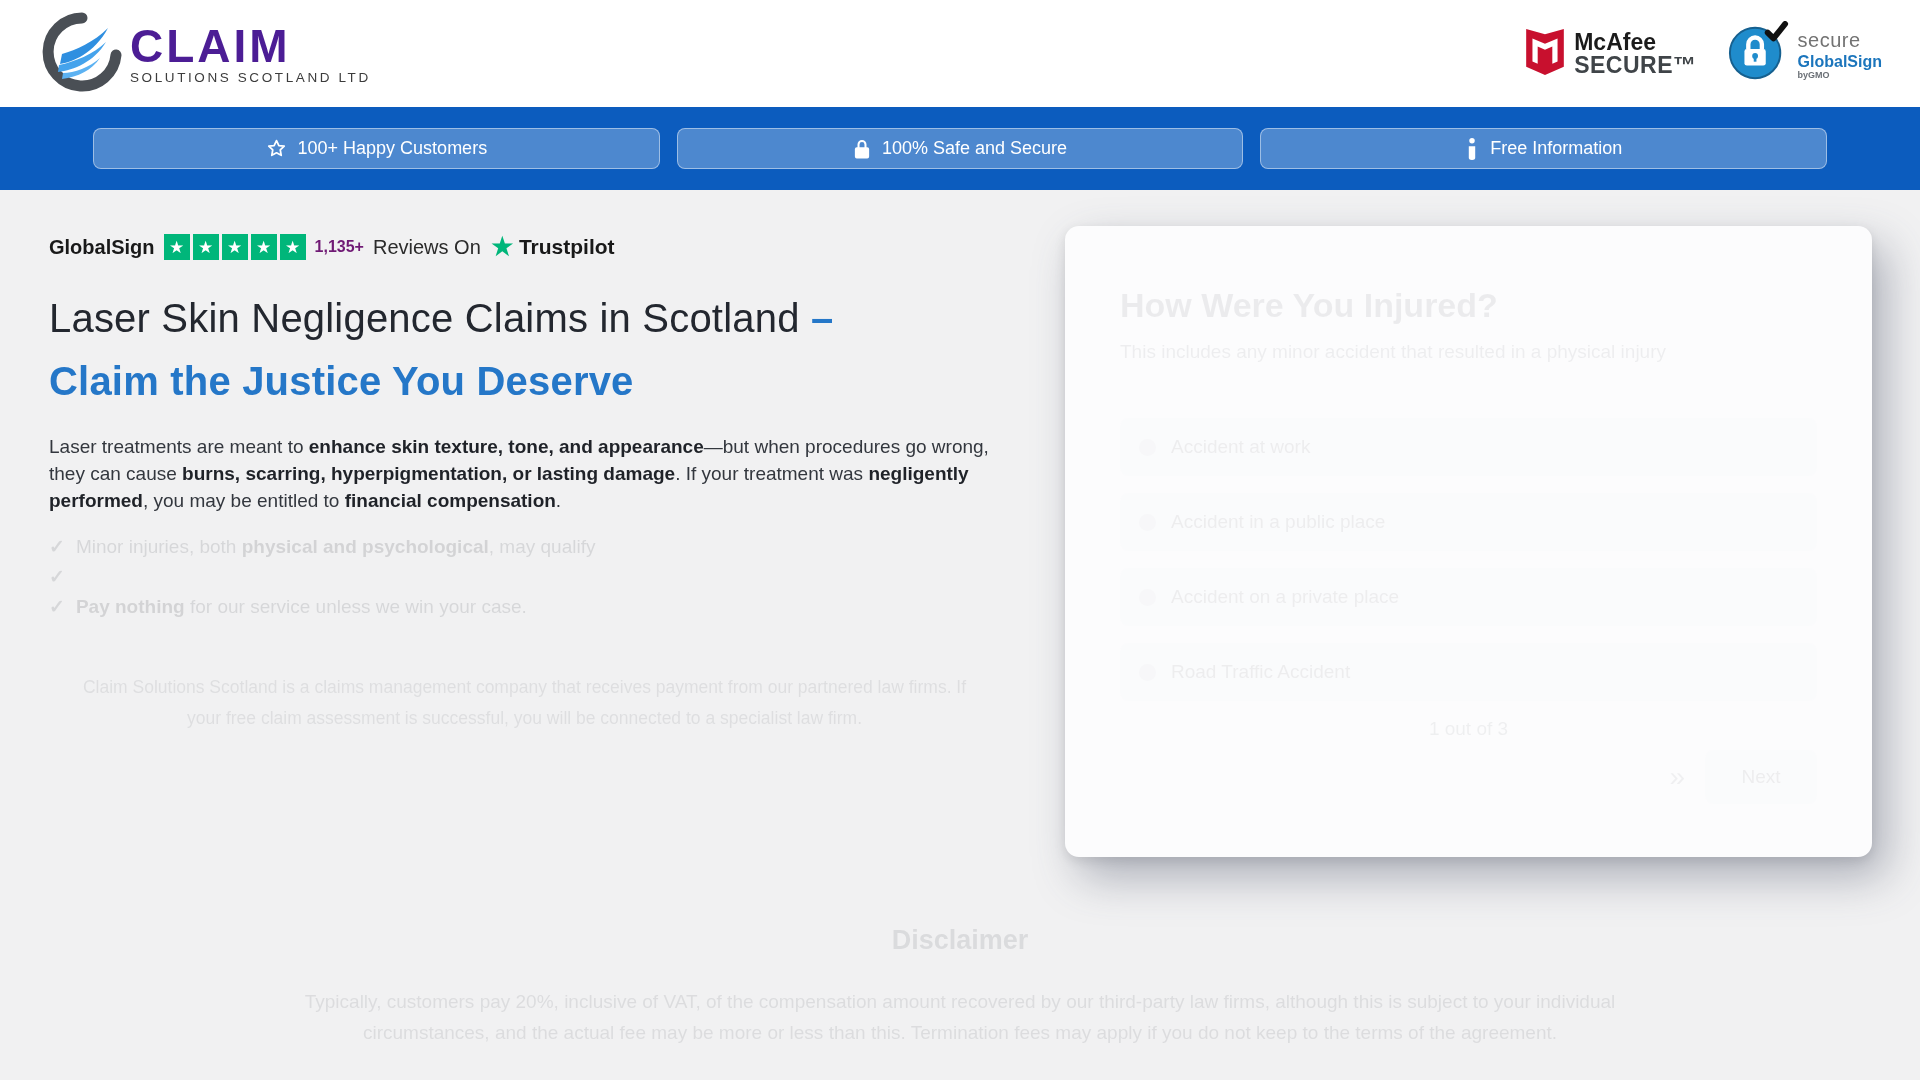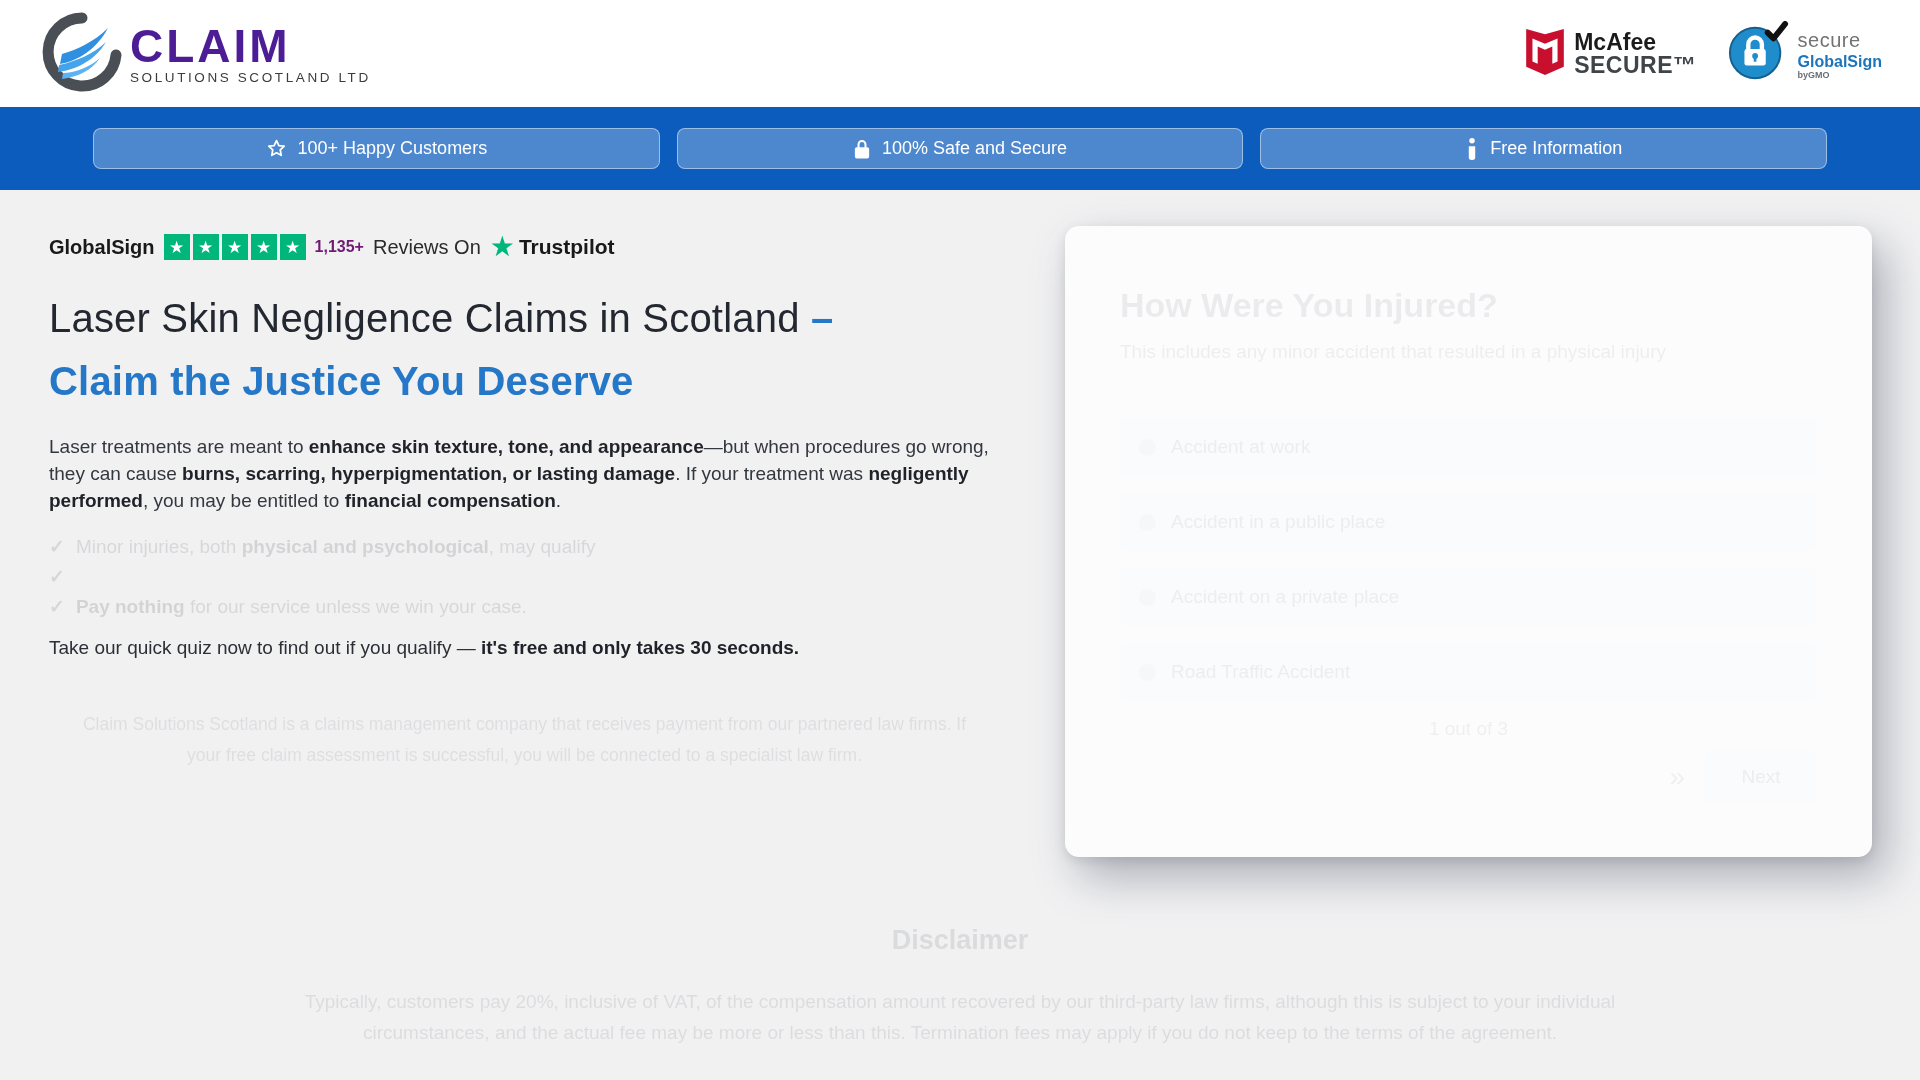--- a/index.html
+++ b/index.html
@@ -189,21 +189,20 @@
       </div>
       <div class="check-item">
         <span class="check-glyph">✓</span>
       </div>
       <div class="check-item">
         <span class="check-glyph">✓</span>
         <span><span></span><b>Pay nothing</b><span> for our service unless we win your case.</span></span>
       </div>
     </div>
 
-    <p class="quiz-line"><span>Take our quick quiz now to find out if you qualify — </span><b>it's free and only takes 30 seconds.</b></p>
 
     <p class="fineprint">Claim Solutions Scotland is a claims management company that receives payment from our partnered law firms. If your free claim assessment is successful, you will be connected to a specialist law firm.</p>
   </section>
 
   <aside class="card">
     <div class="card-inner">
       <h2 class="card-title">How Were You Injured?</h2>
       <p class="card-sub">This includes any minor accident that resulted in a physical injury</p>
 
       <div class="options">

